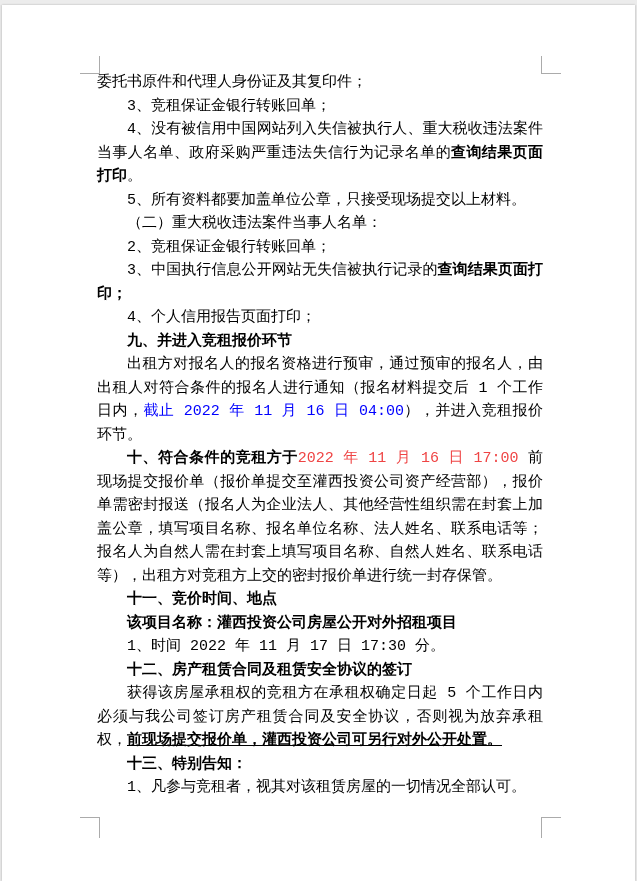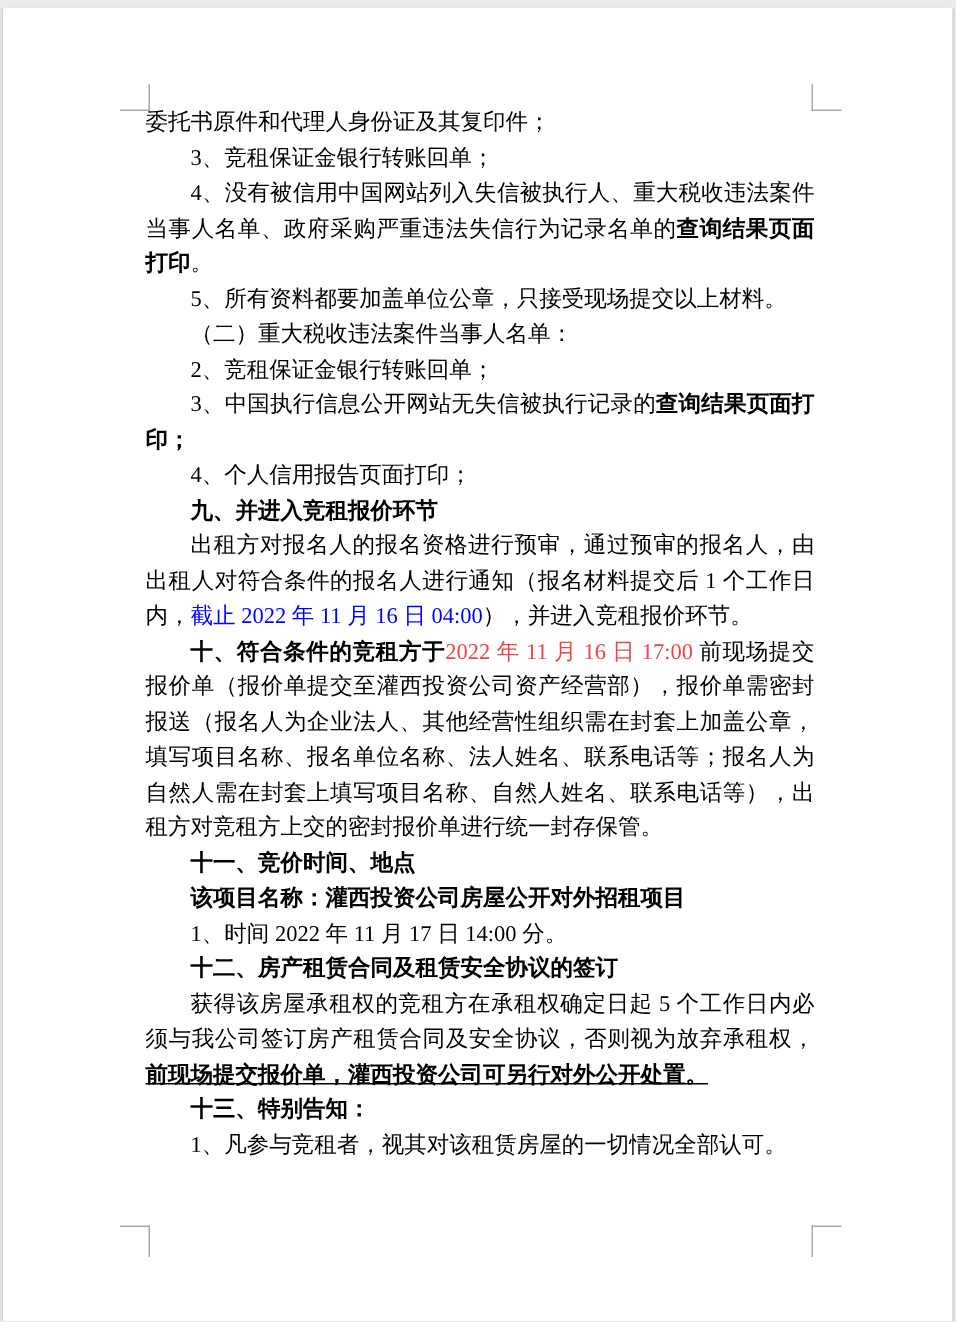--- a/index.html
+++ b/index.html
@@ -8,20 +8,21 @@
     width: 637px;
     height: 881px;
     background: #e8e8e8;
     overflow: hidden;
     font-family: "Liberation Serif", "DejaVu Serif", serif;
   }
   .workspace {
     position: relative;
     width: 628px;
     height: 881px;
+    font-family: Liberation Mono, monospace;
   }
   .page {
     position: absolute;
     left: 2px;
     top: 5px;
     width: 633px;
     height: 876px;
     background: #ffffff;
     box-shadow: 0 0 2px rgba(0,0,0,0.25);
   }
@@ -78,20 +79,20 @@
         <p class="para indent"><span>5、所有资料都要加盖单位公章，只接受现场提交以上材料。</span></p>
         <p class="para indent"><span>（二）重大税收违法案件当事人名单：</span></p>
         <p class="para indent"><span>2、竞租保证金银行转账回单；</span></p>
         <p class="para indent"><span>3、中国执行信息公开网站无失信被执行记录的</span><span class="bold">查询结果页面打印；</span></p>
         <p class="para indent"><span>4、个人信用报告页面打印；</span></p>
         <p class="para indent"><span class="bold">九、并进入竞租报价环节</span></p>
         <p class="para indent"><span>出租方对报名人的报名资格进行预审，通过预审的报名人，由出租人对符合条件的报名人进行通知（报名材料提交后 1 个工作日内，</span><span style="color: rgb(0, 0, 255);">截止 2022 年 11 月 16 日 04:00</span><span>），并进入竞租报价环节。</span></p>
         <p class="para indent"><span class="bold">十、符合条件的竞租方于</span><span style="color: #ef4444;">2022 年 11 月 16 日 17:00</span><span> 前现场提交报价单（报价单提交至灌西投资公司资产经营部），报价单需密封报送（报名人为企业法人、其他经营性组织需在封套上加盖公章，填写项目名称、报名单位名称、法人姓名、联系电话等；报名人为自然人需在封套上填写项目名称、自然人姓名、联系电话等），出租方对竞租方上交的密封报价单进行统一封存保管。</span></p>
         <p class="para indent"><span class="bold">十一、竞价时间、地点</span></p>
         <p class="para indent"><span class="bold">该项目名称：灌西投资公司房屋公开对外招租项目</span></p>
-        <p class="para indent"><span>1、时间 2022 年 11 月 17 日 14:00 分。</span></p>
+        <p class="para indent"><span>1、时间 2022 年 11 月 17 日 17:30 分。</span></p>
         <p class="para indent"><span class="bold">十二、房产租赁合同及租赁安全协议的签订</span></p>
         <p class="para indent"><span>获得该房屋承租权的竞租方在承租权确定日起 5 个工作日内必须与我公司签订房产租赁合同及安全协议，否则视为放弃承租权，</span><span class="bold underline">前现场提交报价单，灌西投资公司可另行对外公开处置。</span></p>
         <p class="para indent"><span class="bold">十三、特别告知：</span></p>
         <p class="para indent"><span>1、凡参与竞租者，视其对该租赁房屋的一切情况全部认可。</span></p>
       </div>
   </div>
 </div>
 
 </body></html>

